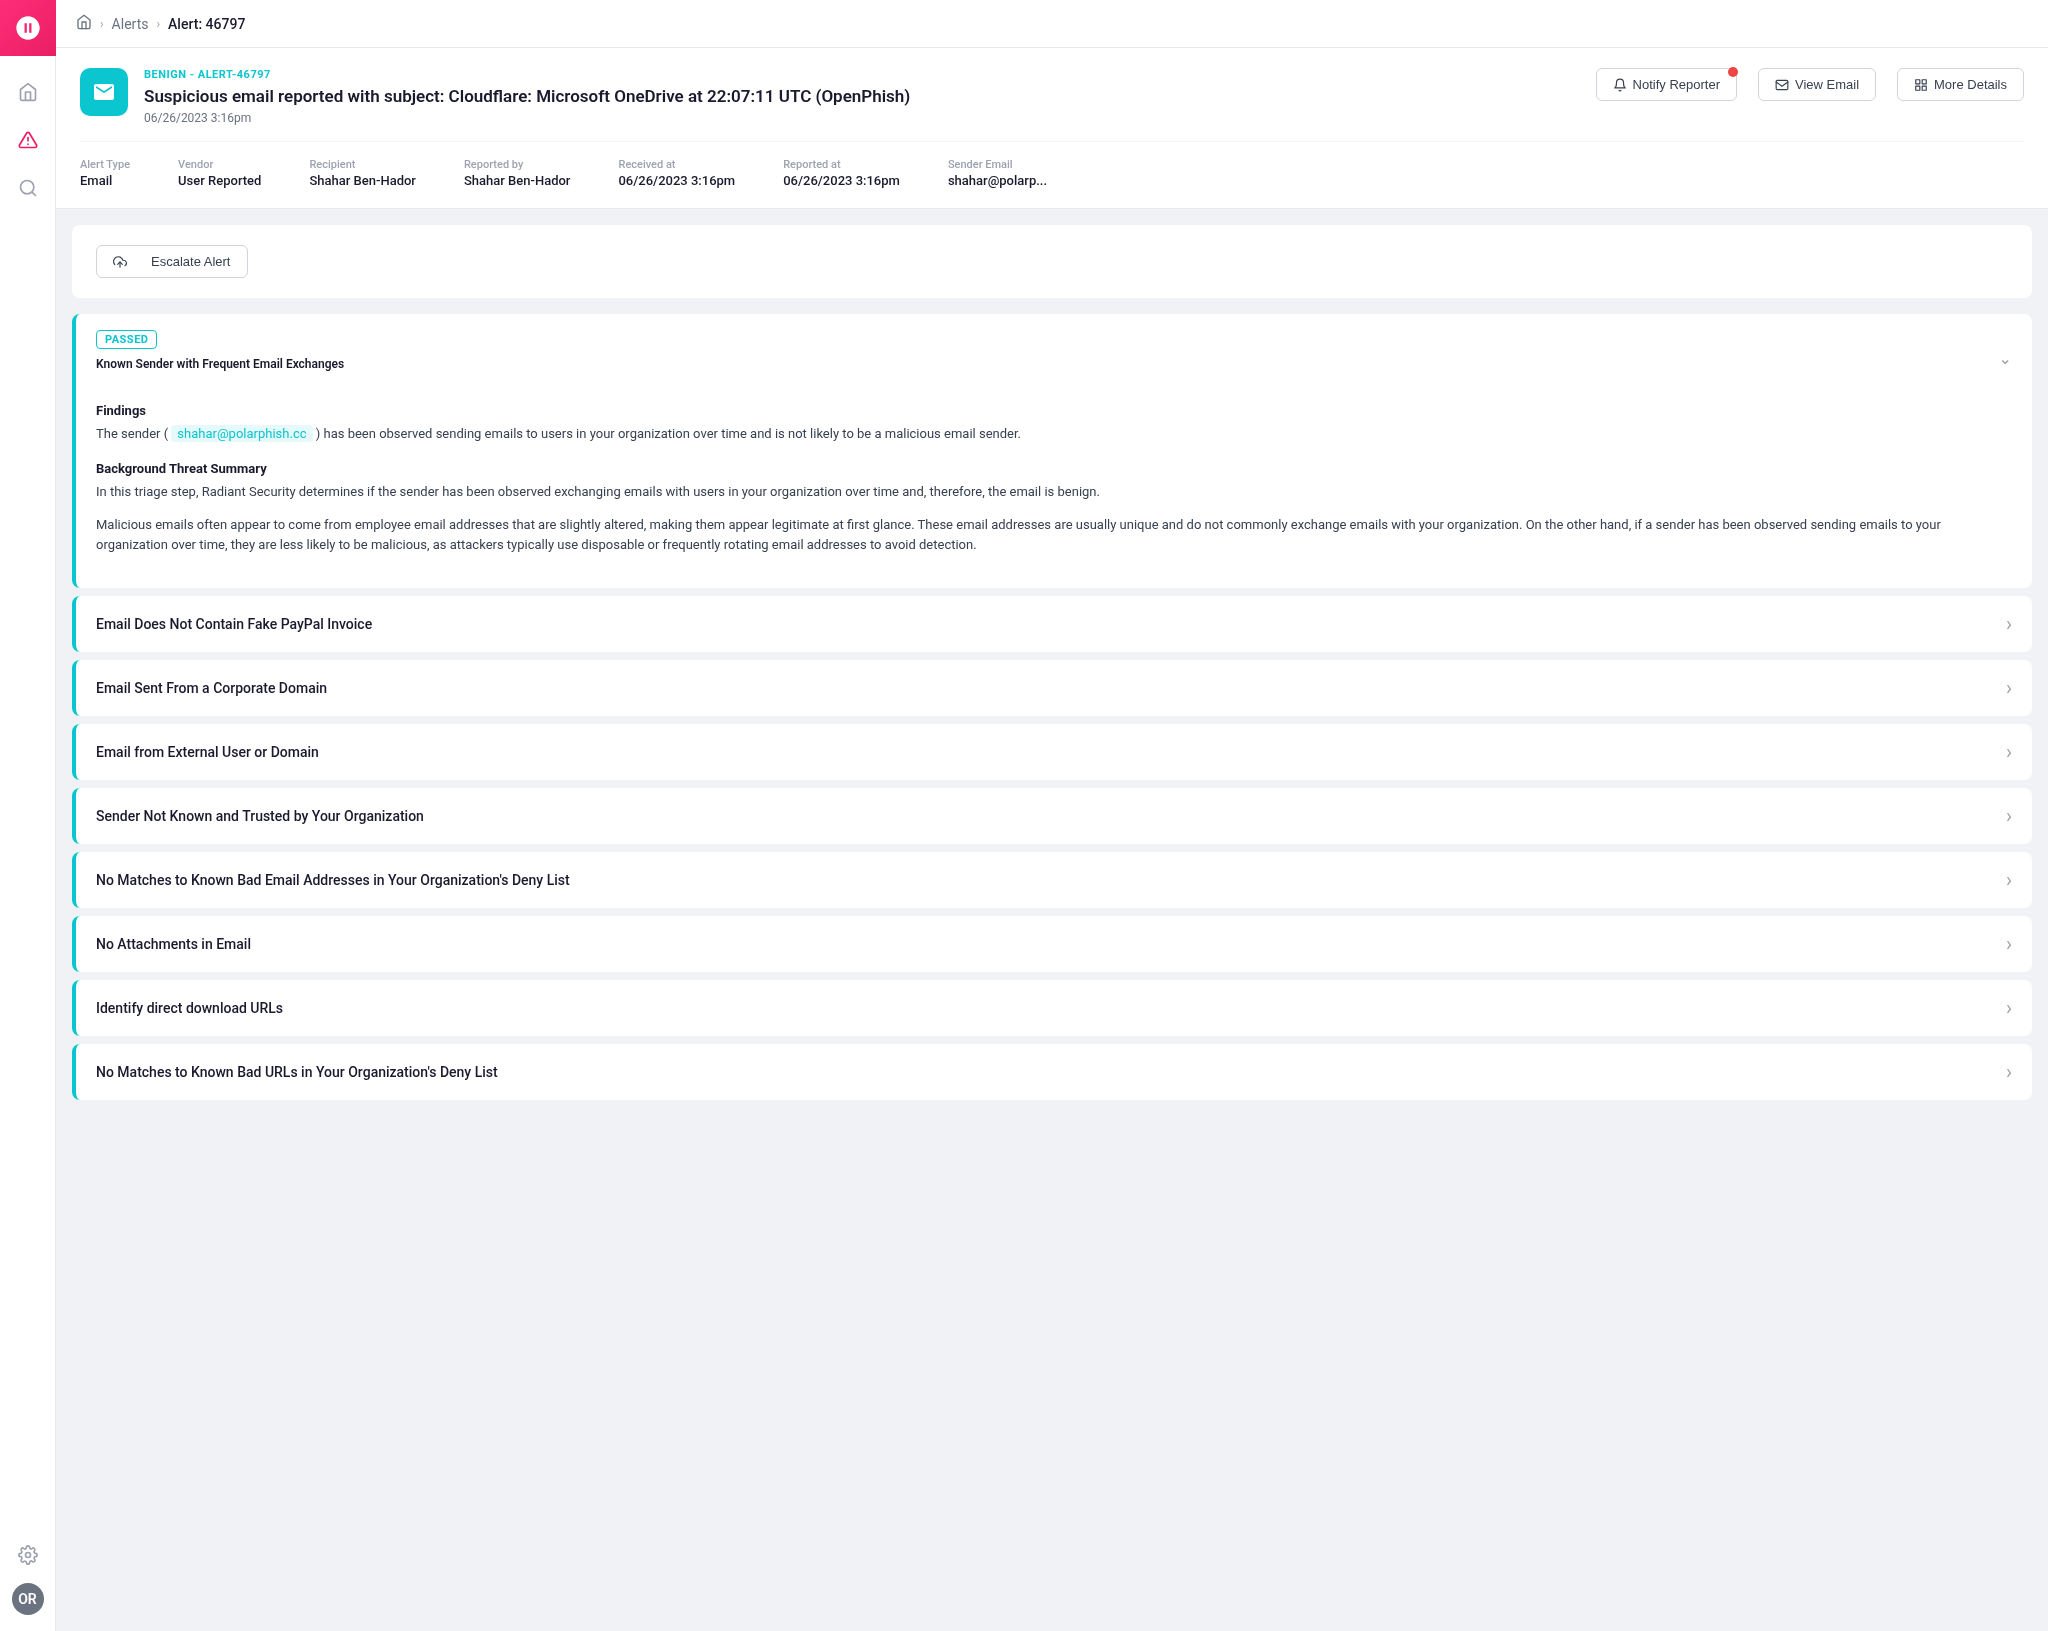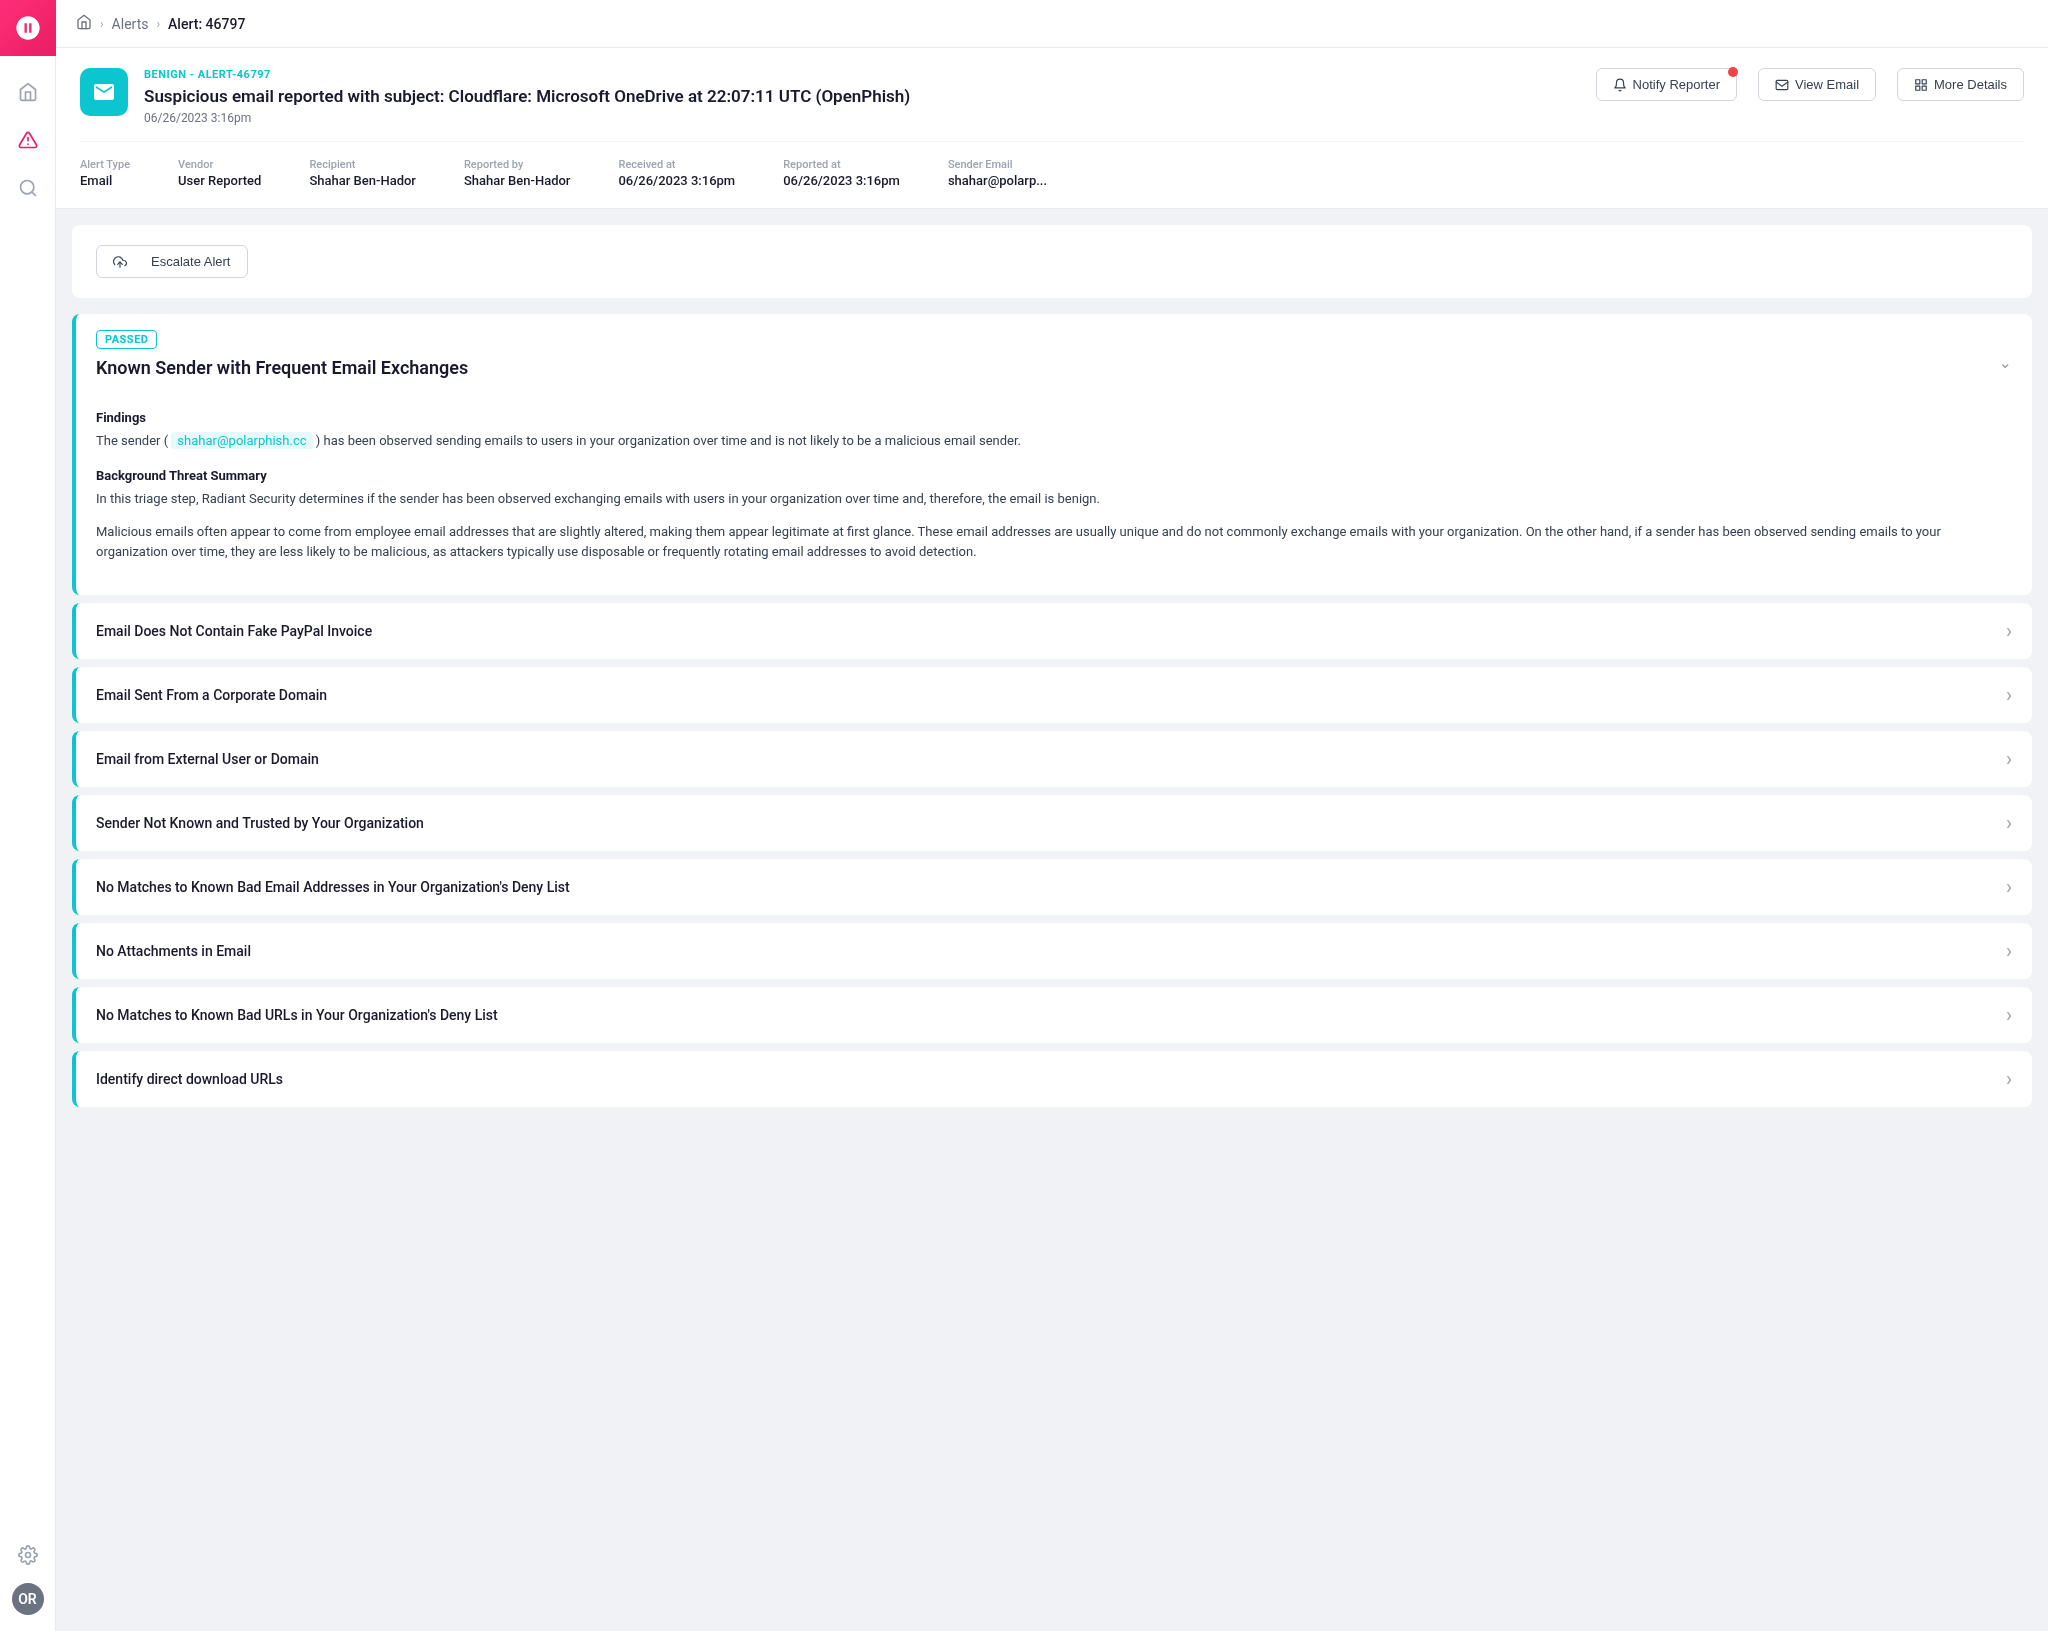--- a/index.html
+++ b/index.html
@@ -229,21 +229,21 @@
       display: inline-block;
       padding: 2px 8px;
       border: 1.5px solid #0bc5cf;
       border-radius: 4px;
       font-size: 11px;
       font-weight: 700;
       color: #0bc5cf;
       letter-spacing: 0.5px;
       margin-bottom: 8px;
     }
-    .check-main-title { font-size: 18px; font-weight: 600; color: #1a1a2e; margin-bottom: 16px; }
+    .check-main-title { font-size: 12px; font-weight: 600; color: #1a1a2e; margin-bottom: 16px; }
 
     .findings-label { font-size: 13px; font-weight: 700; color: #1a1a2e; margin-bottom: 6px; }
     .findings-text { font-size: 13px; color: #374151; line-height: 1.6; margin-bottom: 16px; }
     .email-link { color: #0bc5cf; background: #e6fafb; padding: 1px 6px; border-radius: 4px; }
 
     .bg-label { font-size: 13px; font-weight: 700; color: #1a1a2e; margin-bottom: 6px; }
     .bg-text { font-size: 13px; color: #374151; line-height: 1.6; margin-bottom: 12px; }
     .chevron-right::after { content: '›'; font-size: 20px; }
     .chevron-down::after { content: '⌄'; font-size: 16px; font-weight: 300; }
   </style>
@@ -447,27 +447,27 @@
 
       <div class="check-card collapsed">
         <div class="check-card-header">
           <span class="check-card-title">No Attachments in Email</span>
           <span class="check-card-chevron chevron-right"></span>
         </div>
       </div>
 
       <div class="check-card collapsed">
         <div class="check-card-header">
+          <span class="check-card-title">Identify direct download URLs</span>
+          <span class="check-card-chevron chevron-right"></span>
+        </div>
+      </div>
+
+      <div class="check-card collapsed">
+        <div class="check-card-header">
           <span class="check-card-title">No Matches to Known Bad URLs in Your Organization's Deny List</span>
-          <span class="check-card-chevron chevron-right"></span>
-        </div>
-      </div>
-
-      <div class="check-card collapsed">
-        <div class="check-card-header">
-          <span class="check-card-title">Identify direct download URLs</span>
           <span class="check-card-chevron chevron-right"></span>
         </div>
       </div>
 
     </div>
   </div>
 </div>
 
 </body></html>

